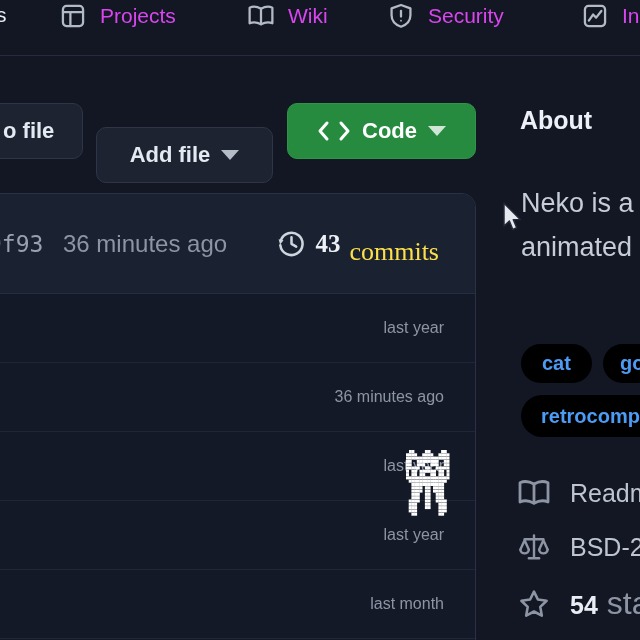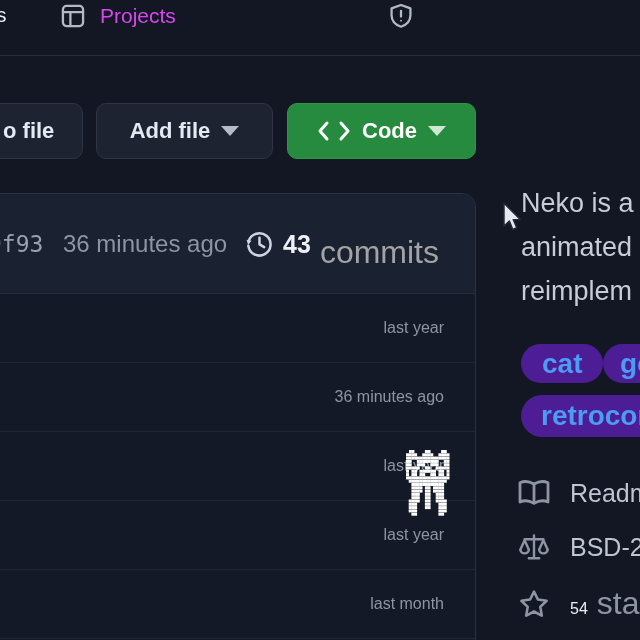--- a/index.html
+++ b/index.html
@@ -16,66 +16,66 @@
               cursor:pointer; }
   .nav-ic { width:26px; height:26px; color:#b2bac6; display:block; }
   .nav-partial { position:absolute; left:-4px; top:3px; font-size:21px; color:#e9edf3; }
 
   
   .btn { position:absolute; top:103px; height:56px; box-sizing:border-box;
          border-radius:10px; background:#1d2331; border:1px solid #2e3546;
          color:#e4eaf2; font-size:22px; font-weight:700; display:flex;
          align-items:center; justify-content:center; gap:11px; cursor:pointer; }
   .btn-goto { left:-42px; width:125px; justify-content:flex-start; padding-left:44px; }
-  .btn-add  { left:96px;  width:177px; }
+  .btn-add  { left:96px;  width:177px;margin-top:24px; }
   .btn-code { left:287px; width:189px; background:#278b3f; border:1px solid #2f9447;
               color:#ffffff; }
   .caret { width:0; height:0; border-left:9px solid transparent;
            border-right:9px solid transparent; border-top:10px solid #b4bcc8; }
   .caret-code { border-top-color:rgba(255,255,255,0.78); }
   .code-chevrons { width:34px; height:22px; display:block; }
 
   
   .card { position:absolute; left:-30px; top:193px; width:506px; height:470px;
           box-sizing:border-box; background:#141927; border:1px solid #2a3144;
           border-top-right-radius:14px; }
   .card-header { position:relative; height:99px; background:#1a2130;
                  border-bottom:1px solid #262d3f; border-top-right-radius:13px; }
   .hash { position:absolute; left:17px; top:50%; transform:translateY(-50%);
           font-family:"DejaVu Sans Mono", monospace; font-size:23px; color:#99a1af;
           cursor:pointer; }
   .commit-time { position:absolute; left:92px; top:50%; transform:translateY(-50%);
                  font-size:24px; color:#8d95a4; }
   .commits-group { position:absolute; right:36px; top:50%; transform:translateY(-50%);
-                   display:flex; align-items:center; gap:9px; cursor:pointer; }
+                   display:flex; align-items:center; gap:9px; cursor:pointer;font-family:Liberation Serif, serif; }
   .history-ic { width:29px; height:29px; color:#ced5df; display:block; }
   .commit-count { font-size:25px; font-weight:700; color:#edf1f7; }
-  .commits-word { font-size:32px; color:#a3a3a3;margin-top:16px; }
+  .commits-word { font-size:26px; color:#fde047;margin-top:16px; }
   .file-row { height:69px; box-sizing:border-box; border-bottom:1px solid #1f2637;
               display:flex; align-items:center; justify-content:flex-end;
               padding-right:31px; cursor:pointer; }
   .file-row span { font-size:16px; color:#8d95a4; }
 
   
   .about-title { position:absolute; left:520px; top:106px; font-size:25px;
                  font-weight:700; color:#edf1f7; }
   .about-desc { position:absolute; left:521px; top:181px; font-size:27px;
                 line-height:44px; color:#c6ccd8; white-space:nowrap; }
   .tag { position:absolute; box-sizing:border-box; border-radius:22px;
-         background:#4c1d95; color:#4c9bf5; font-size:28px; font-weight:600;
+         background:#000000; color:#4c9bf5; font-size:20px; font-weight:600;
          display:flex; align-items:center; cursor:pointer; white-space:nowrap; }
   .tag-cat   { left:521px; top:344px; height:39px; padding:0 21px; }
   .tag-go    { left:603px; top:344px; height:39px; padding:0 80px 0 17px; }
   .tag-retro { left:521px; top:395px; height:42px; padding:0 90px 0 20px; }
   .meta-item { position:absolute; left:518px; display:flex; align-items:center;
                gap:20px; cursor:pointer; }
   .meta-ic { width:32px; height:32px; color:#8d95a4; display:block; flex:0 0 auto; }
   .meta-label { font-size:25px; color:#bdc5d1; white-space:nowrap; }
   .meta-stars { display:flex; gap:9px; align-items:baseline; }
-  .stars-count { font-size:16px; font-weight:400; color:#e9eef5; }
+  .stars-count { font-size:25px; font-weight:700; color:#e9eef5; }
   .stars-word { font-size:32px; color:#8d95a4; }
 
   
   .sprite { position:absolute; left:406px; top:450px; width:3px; height:3px; }
   .sprite-px { position:absolute; left:0; top:0; width:2.7px; height:3.3px;
                background:transparent; }
   .cursor { position:absolute; left:501px; top:202px; width:21px; height:31px;
             pointer-events:none; }
 </style>
 </head>
@@ -87,29 +87,44 @@
     <span class="nav-partial">s</span>
 
     <div class="nav-item" style="left:60px">
       <svg class="nav-ic" viewBox="0 0 16 16" fill="none" stroke="currentColor" stroke-width="1.4" stroke-linecap="round">
         <rect x="1.8" y="1.8" width="12.4" height="12.4" rx="2.2"></rect>
         <path d="M1.8 5.6h12.4M6.4 5.6v8.6"></path>
       </svg>
       <span>Projects</span>
     </div>
 
+    <div class="nav-item" style="left:248px">
+      <svg class="nav-ic" viewBox="0 0 16 16" fill="none" stroke="currentColor" stroke-width="1.4" stroke-linecap="round" stroke-linejoin="round">
+        <path d="M1 2.9c2-.95 4.4-.85 7 .6 2.6-1.45 5-1.55 7-.6v9.6c-2-.95-4.4-.85-7 .6-2.6-1.45-5-1.55-7-.6z"></path>
+        <path d="M8 3.5v9.6"></path>
+      </svg>
+      <span>Wiki</span>
+    </div>
 
     <div class="nav-item" style="left:388px">
       <svg class="nav-ic" viewBox="0 0 16 16" fill="none" stroke="currentColor" stroke-width="1.4" stroke-linecap="round" stroke-linejoin="round">
         <path d="M8 1.2 13.8 3.3v4.2c0 3.6-2.5 5.9-5.8 7.1-3.3-1.2-5.8-3.5-5.8-7.1V3.3z"></path>
         <path d="M8 4.8v3.5"></path>
         <circle cx="8" cy="10.9" r="0.55" fill="currentColor" stroke="none"></circle>
       </svg>
-    </div>
-
+      <span>Security</span>
+    </div>
+
+    <div class="nav-item" style="left:582px">
+      <svg class="nav-ic" viewBox="0 0 16 16" fill="none" stroke="currentColor" stroke-width="1.4" stroke-linecap="round" stroke-linejoin="round">
+        <rect x="1.8" y="1.8" width="12.4" height="12.4" rx="2.2"></rect>
+        <path d="M4.2 10.8 6.8 7.1l1.9 1.9 3.2-4.1"></path>
+      </svg>
+      <span>In</span>
+    </div>
   </div>
 
   <div class="btn btn-goto">
     <span>o file</span>
   </div>
 
   <div class="btn btn-add">
     <span>Add file</span>
     <span class="caret"></span>
   </div>
@@ -147,25 +162,25 @@
       <span>last year</span>
     </div>
     <div class="file-row">
       <span>last year</span>
     </div>
     <div class="file-row">
       <span>last month</span>
     </div>
   </div>
 
+  <div class="about-title">About</div>
 
   <div class="about-desc">
     <div>Neko is a</div>
     <div>animated</div>
-    <div>reimplem</div>
   </div>
 
   <div class="tag tag-cat">cat</div>
   <div class="tag tag-go">go</div>
   <div class="tag tag-retro">retrocomp</div>
 
   <div class="meta-item" style="top:477px">
     <svg class="meta-ic" viewBox="0 0 16 16" fill="none" stroke="currentColor" stroke-width="1.4" stroke-linecap="round" stroke-linejoin="round">
       <path d="M1 2.9c2-.95 4.4-.85 7 .6 2.6-1.45 5-1.55 7-.6v9.6c-2-.95-4.4-.85-7 .6-2.6-1.45-5-1.55-7-.6z"></path>
       <path d="M8 3.5v9.6"></path>

